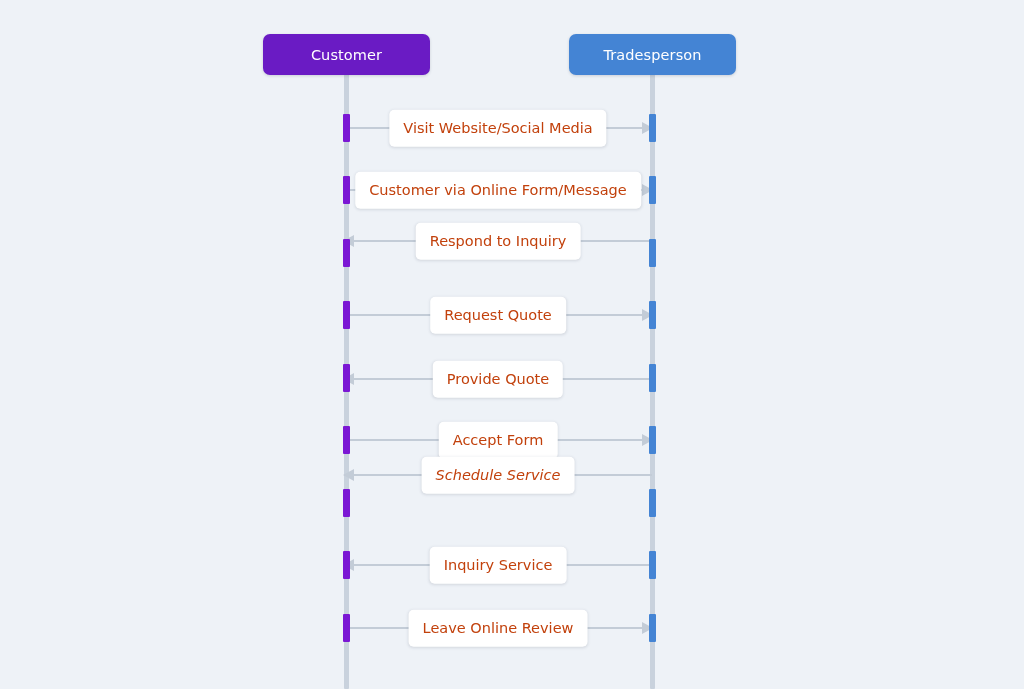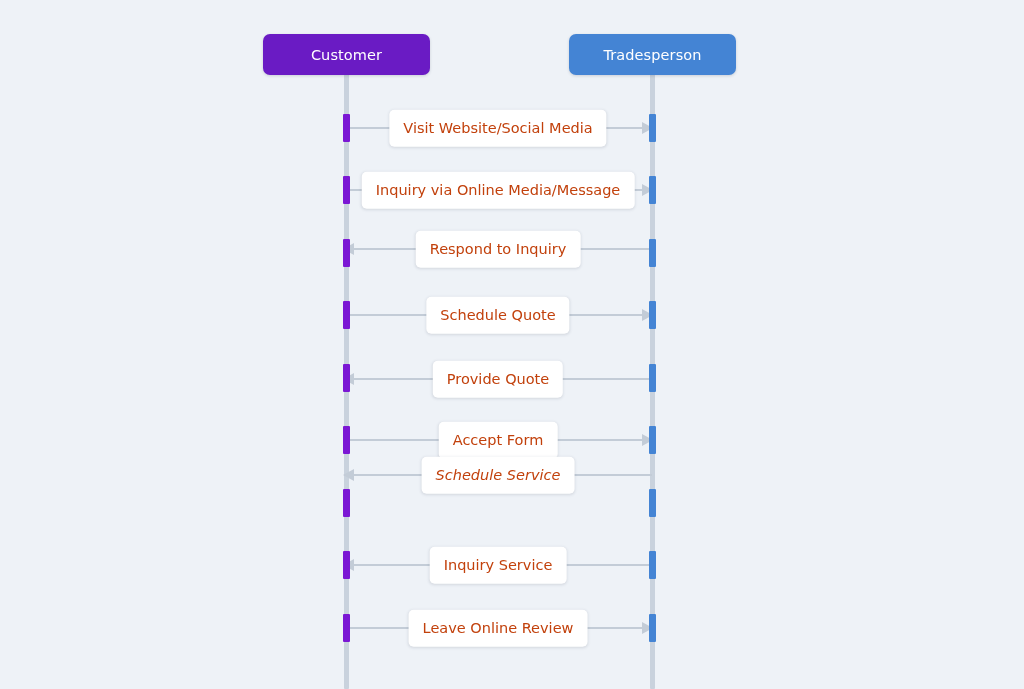--- a/index.html
+++ b/index.html
@@ -136,35 +136,35 @@
       <div class="message" style="top: 127px;">
         <div class="msg-line"></div>
         <div class="arrowhead to-right"></div>
         <div class="msg-label">Visit Website/Social Media</div>
       </div>
       <div class="activation left" style="top: 114px;"></div>
       <div class="activation right" style="top: 114px;"></div>
       <div class="message" style="top: 189px;">
         <div class="msg-line"></div>
         <div class="arrowhead to-right"></div>
-        <div class="msg-label">Inquiry via Online Media/Message</div>
+        <div class="msg-label">Customer via Online Form/Message</div>
       </div>
       <div class="activation left" style="top: 176px;"></div>
       <div class="activation right" style="top: 176px;"></div>
-      <div class="message" style="top: 248px;">
+      <div class="message" style="top: 240px;">
         <div class="msg-line"></div>
         <div class="arrowhead to-left"></div>
         <div class="msg-label">Respond to Inquiry</div>
       </div>
       <div class="activation left" style="top: 239px;"></div>
       <div class="activation right" style="top: 239px;"></div>
       <div class="message" style="top: 314px;">
         <div class="msg-line"></div>
         <div class="arrowhead to-right"></div>
-        <div class="msg-label">Schedule Quote</div>
+        <div class="msg-label">Request Quote</div>
       </div>
       <div class="activation left" style="top: 301px;"></div>
       <div class="activation right" style="top: 301px;"></div>
       <div class="message" style="top: 378px;">
         <div class="msg-line"></div>
         <div class="arrowhead to-left"></div>
         <div class="msg-label">Provide Quote</div>
       </div>
       <div class="activation left" style="top: 364px;"></div>
       <div class="activation right" style="top: 364px;"></div>

